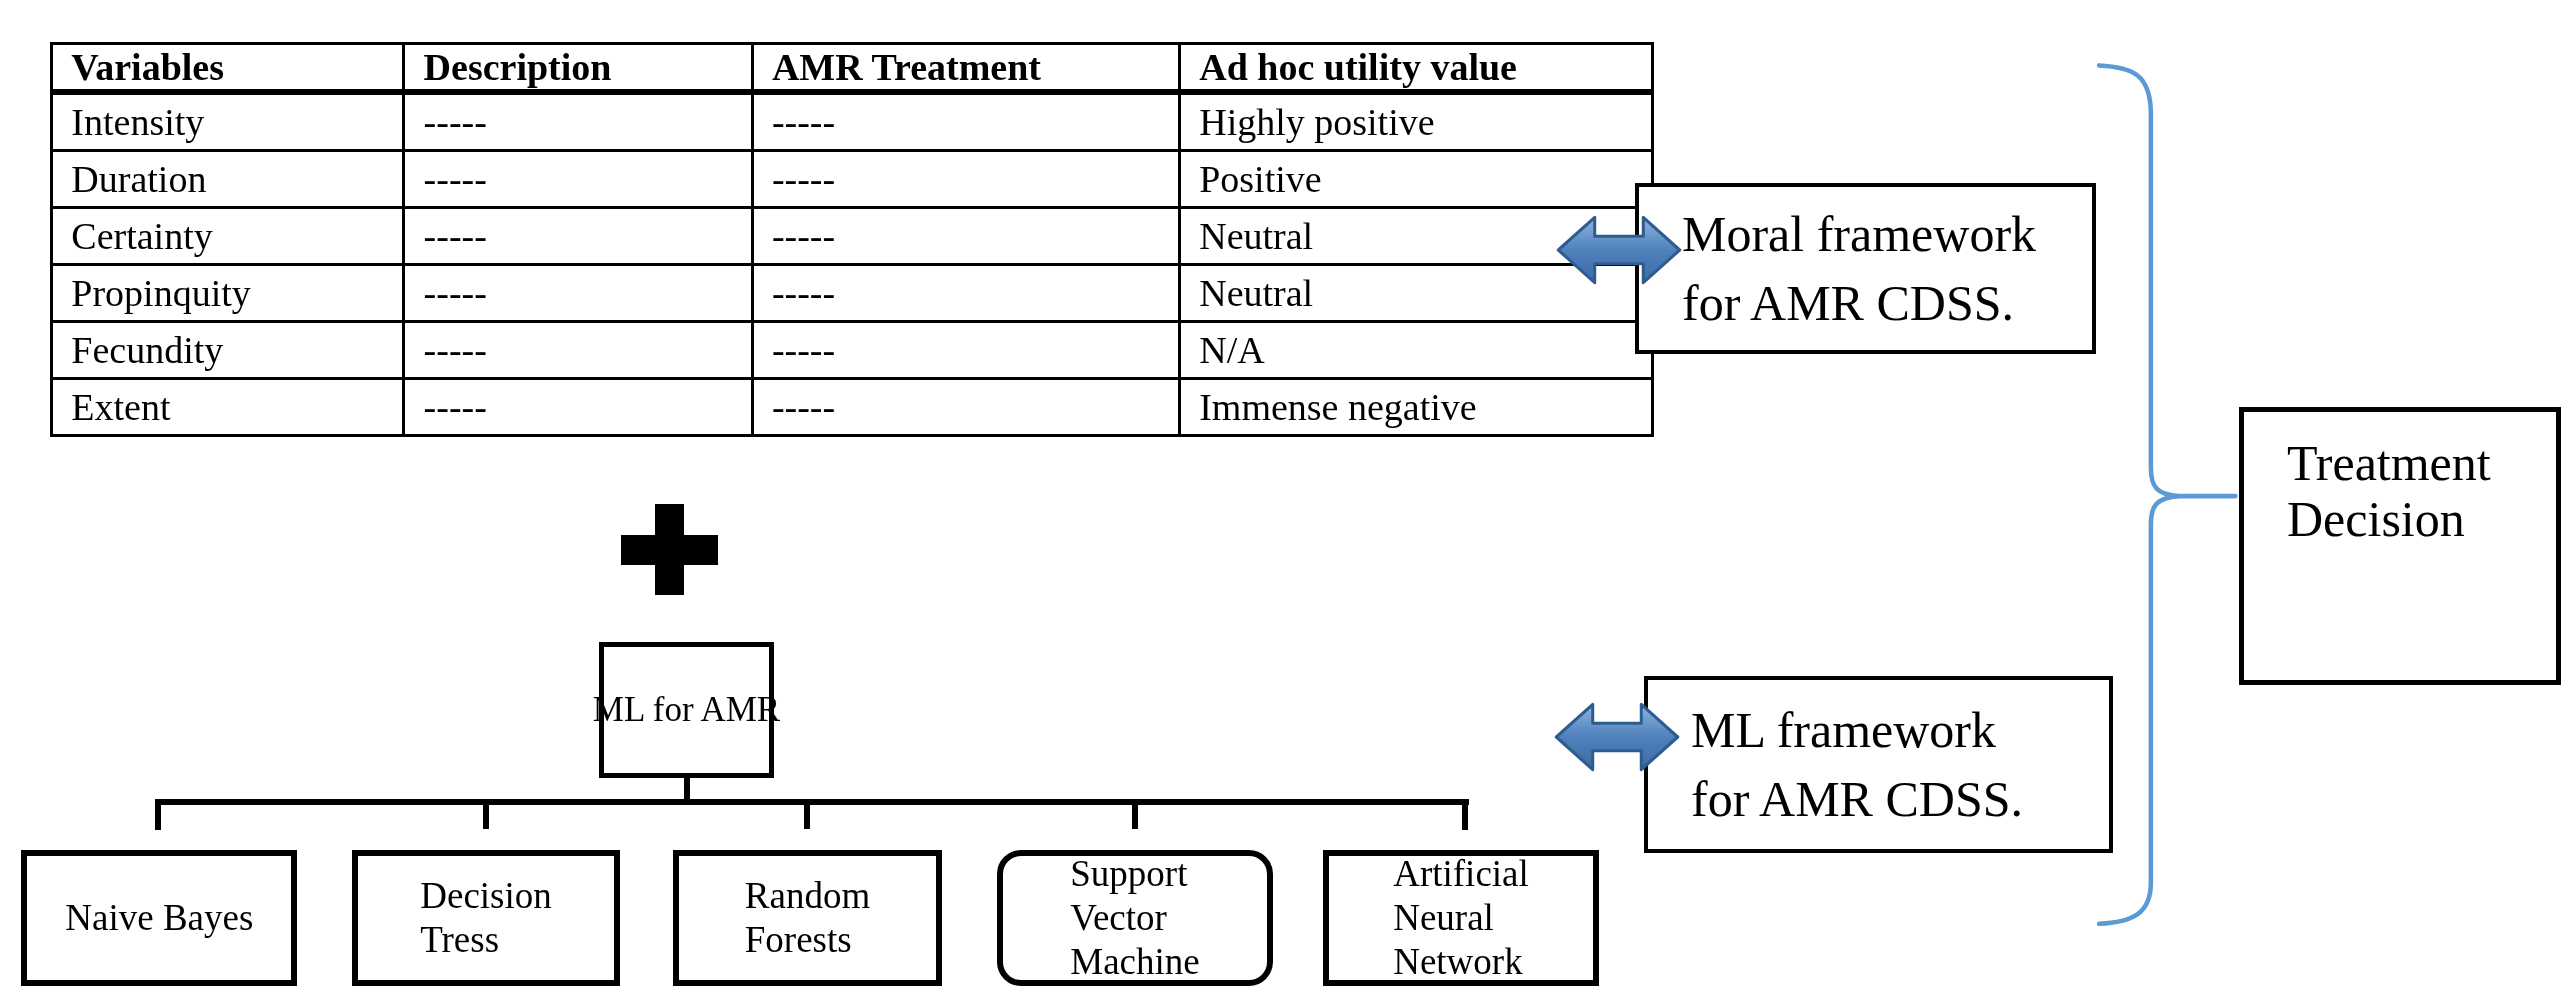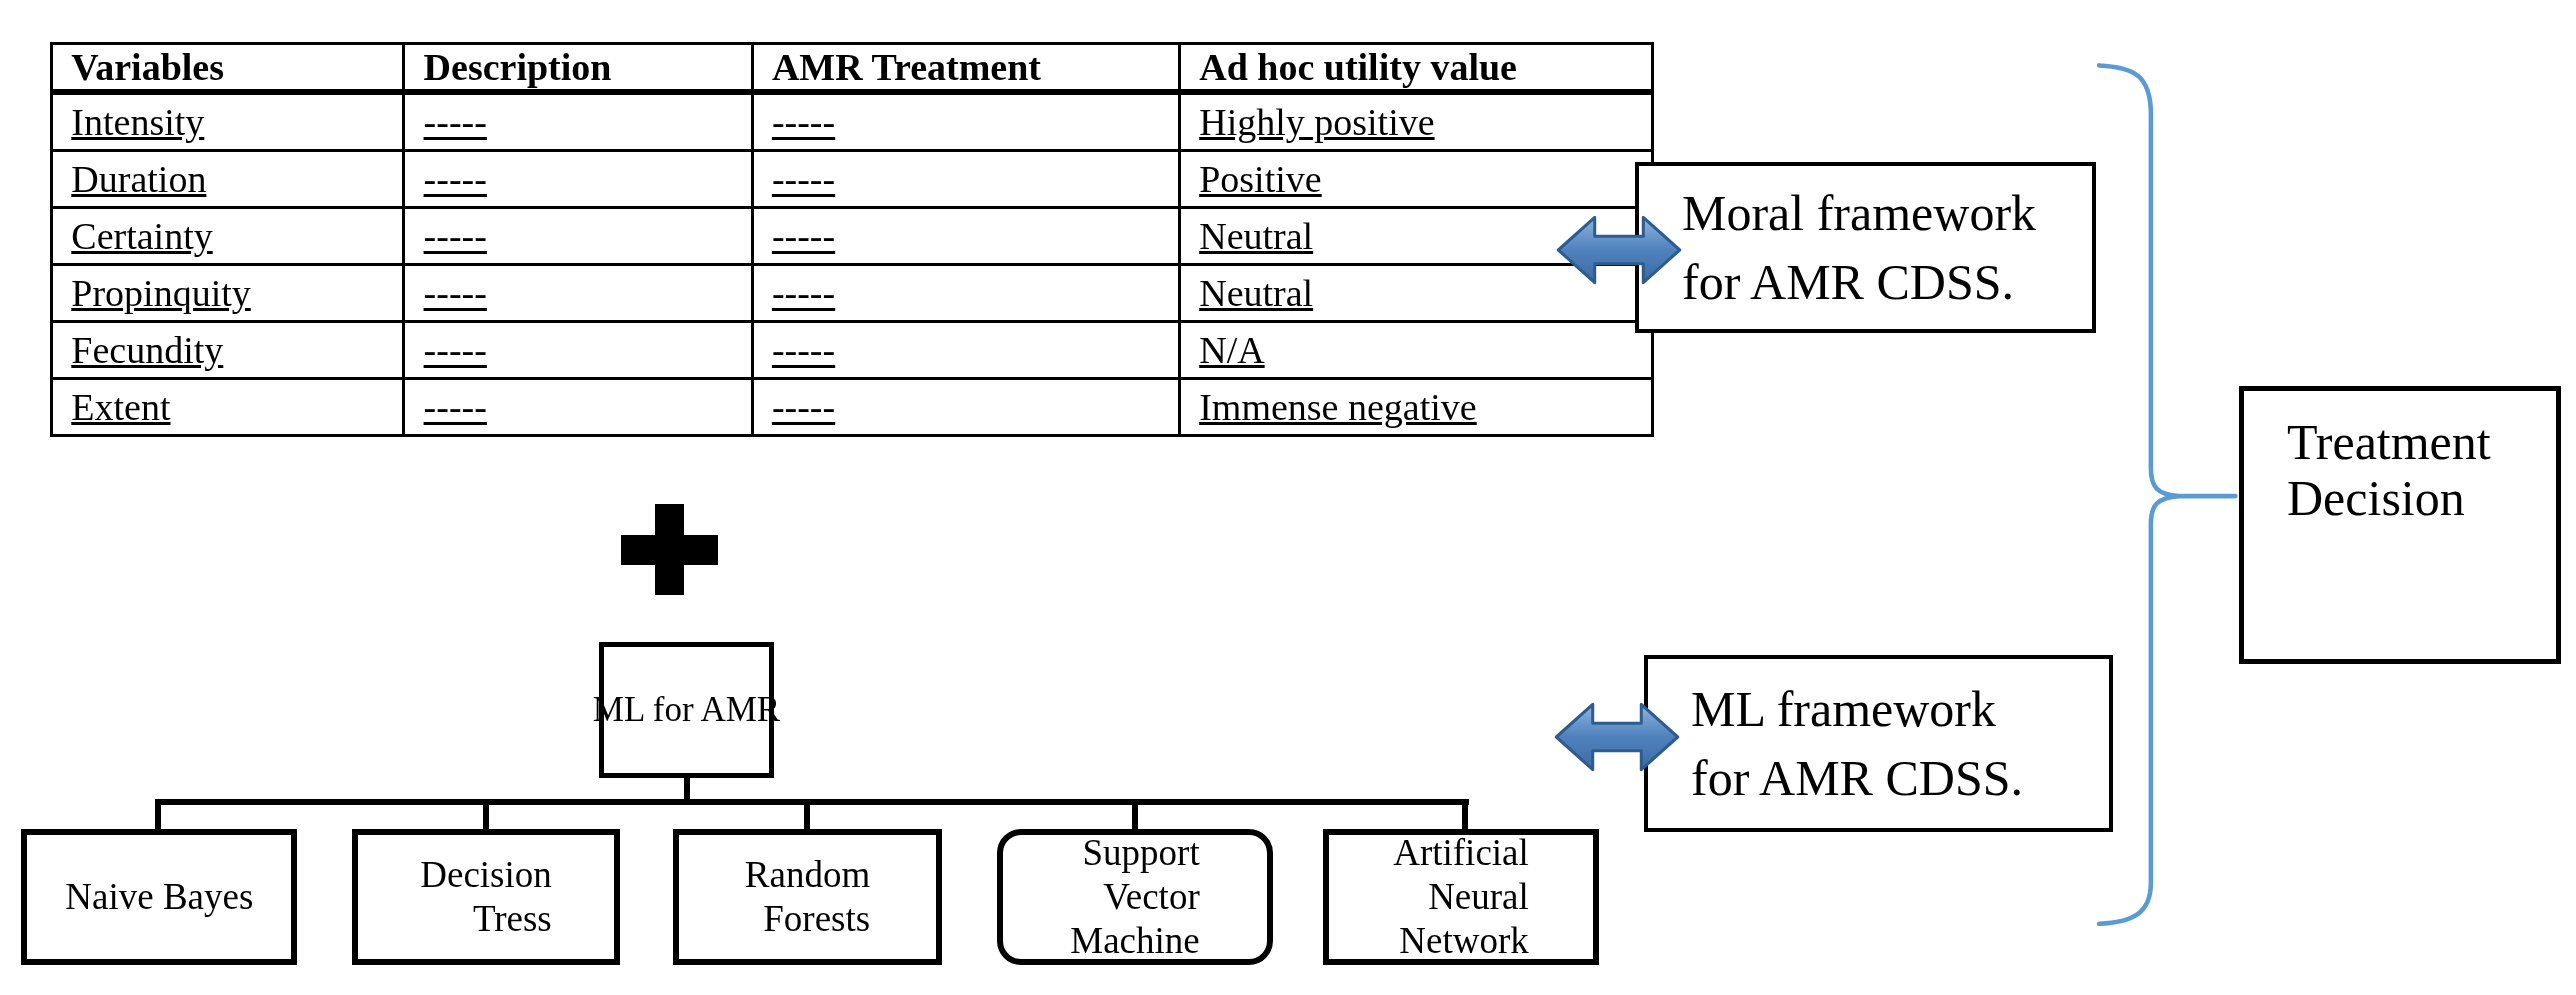--- a/index.html
+++ b/index.html
@@ -25,36 +25,36 @@
     text-align:left;
     vertical-align:middle;
     overflow:hidden;
     white-space:nowrap;
   }
   #utility-table th{
     font-weight:bold;
     height:44px;
     border-bottom:6.9px solid #000;
   }
-  #utility-table td{height:54px;text-decoration:underline;}
+  #utility-table td{height:54px;}
   #utility-table .c1{width:331px;}
   #utility-table .c2{width:327px;}
   #utility-table .c3{width:406px;}
   #utility-table .c4{width:452px;}
   
   .plus{position:absolute;left:621px;top:504px;width:97px;height:91px;}
   .plus .h{position:absolute;left:0;top:30.5px;width:97px;height:30.5px;background:#000;}
   .plus .v{position:absolute;left:34px;top:0;width:29px;height:91px;background:#000;}
   
   .node{
     position:absolute;box-sizing:border-box;background:#fff;
     display:flex;align-items:center;justify-content:center;
-    text-align:right;
+    text-align:left;
   }
-  .multiline{white-space:pre-line;}
+  .multiline{white-space:pre-line;margin-top:21px;}
   #ml-root{
     left:599px;top:642px;width:175px;height:136px;
     border:5.3px solid #000;font-size:35px;white-space:nowrap;
   }
   .child-box{
     top:829px;height:136px;border:6.9px solid #000;
     font-size:37px;line-height:44px;
   }
   #child-0{left:21.3px;width:276px;}
   #child-1{left:352px;width:268px;}

